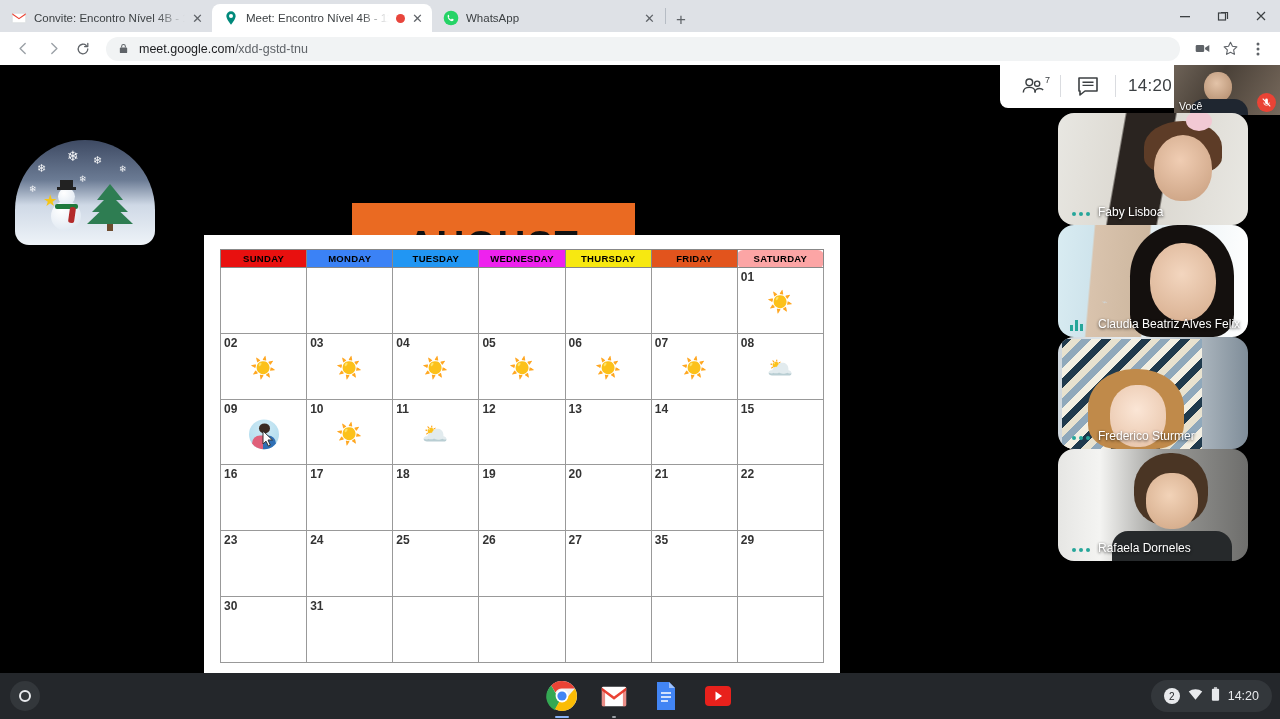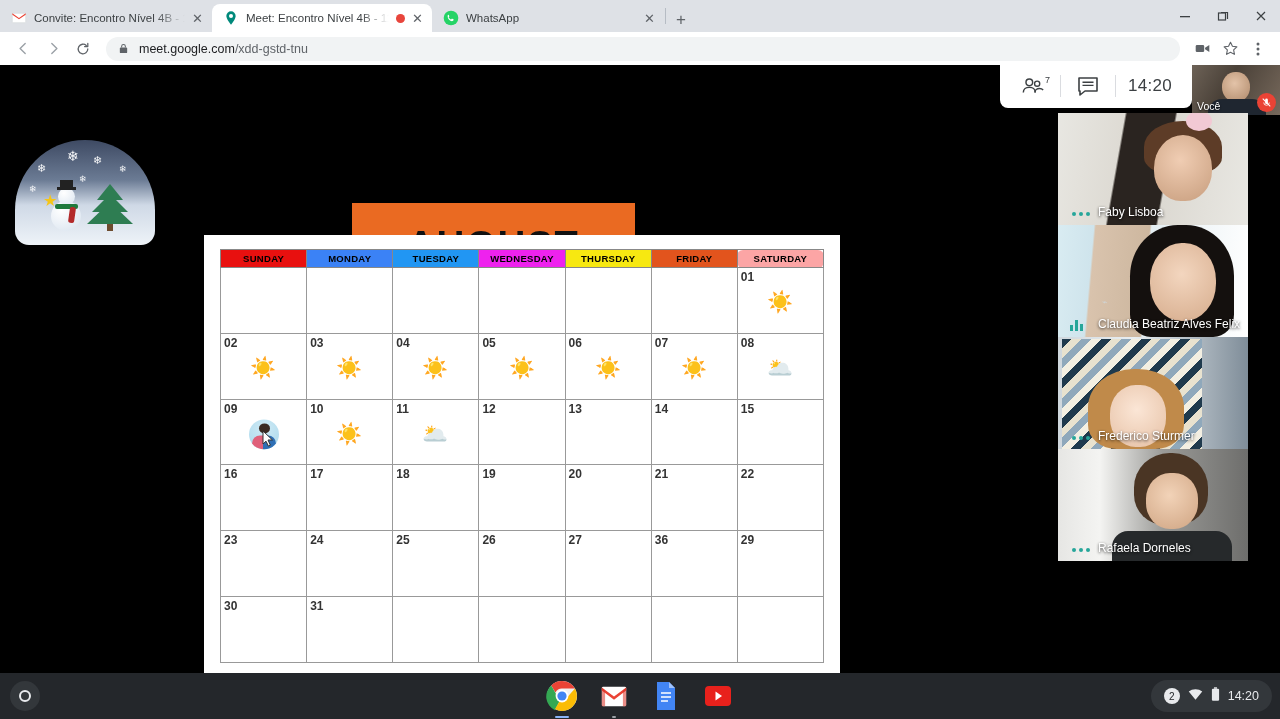--- a/index.html
+++ b/index.html
@@ -77,21 +77,21 @@
     position: absolute; top: -1px; right: 88px; height: 44px; background: #fff;
     border-radius: 0 0 8px 8px; display: flex; align-items: center; padding: 0 6px;
   }
   .hud-btn { width: 54px; height: 44px; display: flex; align-items: center; justify-content: center;
              position: relative; color: #3c4043; cursor: pointer; }
   .hud-badge { position: absolute; top: 11px; right: 10px; font-size: 9px; color: #3c4043; }
   .hud-divider { width: 1px; height: 22px; background: #dadce0; }
   .hud-time { font-size: 17px; color: #3c4043; padding: 0 14px 0 12px; letter-spacing: .3px; }
 
   .selfview {
-    position: absolute; top: 65px; right: 0; width: 88px; height: 50px; overflow: hidden;
+    position: absolute; top: 65px; right: 0; width: 106px; height: 50px; overflow: hidden;
     background: linear-gradient(120deg,#6d6257 0%,#4a4138 40%,#77695c 100%);
   }
   .selfview .head {
     position: absolute; left: 30px; top: 7px; width: 28px; height: 30px; border-radius: 48%;
     background: radial-gradient(circle at 45% 38%, #e3c3a8 0%, #bb9678 75%);
   }
   .selfview .body {
     position: absolute; left: 16px; bottom: 0; width: 58px; height: 16px; border-radius: 14px 14px 0 0;
     background: #1f2630;
   }
@@ -159,21 +159,21 @@
     background:#3a2a22;
   }
   .photo-icon::after {
     content:""; position:absolute; left:3px; bottom:0; width:24px; height:14px; border-radius:8px 8px 0 0;
     background: linear-gradient(90deg,#e0607a 0%, #e0607a 45%, #2f6fb5 45%, #2f6fb5 100%);
   }
   .cursor { position: absolute; left: 262px; top: 382px; width: 12px; height: 17px; z-index: 5; }
 
   
   .rail { position: absolute; top: 113px; right: 0; width: 222px; }
-  .ptile { position: relative; width: 190px; height: 112px; overflow: hidden; background: #000; }
+  .ptile { position: relative; width: 190px; height: 112px; overflow: hidden; background: #000; border-radius: 16px; }
   .ptile .bg { position: absolute; inset: 0; }
   .pname {
     position: absolute; left: 40px; bottom: 6px; font-size: 12px; color: #fff;
     text-shadow: 0 1px 3px rgba(0,0,0,.85); white-space: nowrap;
   }
   .mic-dots { position: absolute; left: 14px; bottom: 9px; display: flex; gap: 3px; }
   .mic-dots i { width: 4px; height: 4px; border-radius: 50%; background: #26a69a; display: block; }
   .mic-bars { position: absolute; left: 12px; bottom: 6px; display: flex; gap: 2px; align-items: flex-end; }
   .mic-bars i { width: 3px; background: #26a69a; display: block; }
   .mic-muted {
@@ -526,21 +526,21 @@
               <td>
                 <span class="daynum">25</span>
               </td>
               <td>
                 <span class="daynum">26</span>
               </td>
               <td>
                 <span class="daynum">27</span>
               </td>
               <td>
-                <span class="daynum">36</span>
+                <span class="daynum">35</span>
               </td>
               <td>
                 <span class="daynum">29</span>
               </td>
             </tr>
             <tr>
               <td>
                 <span class="daynum">30</span>
               </td>
               <td>

